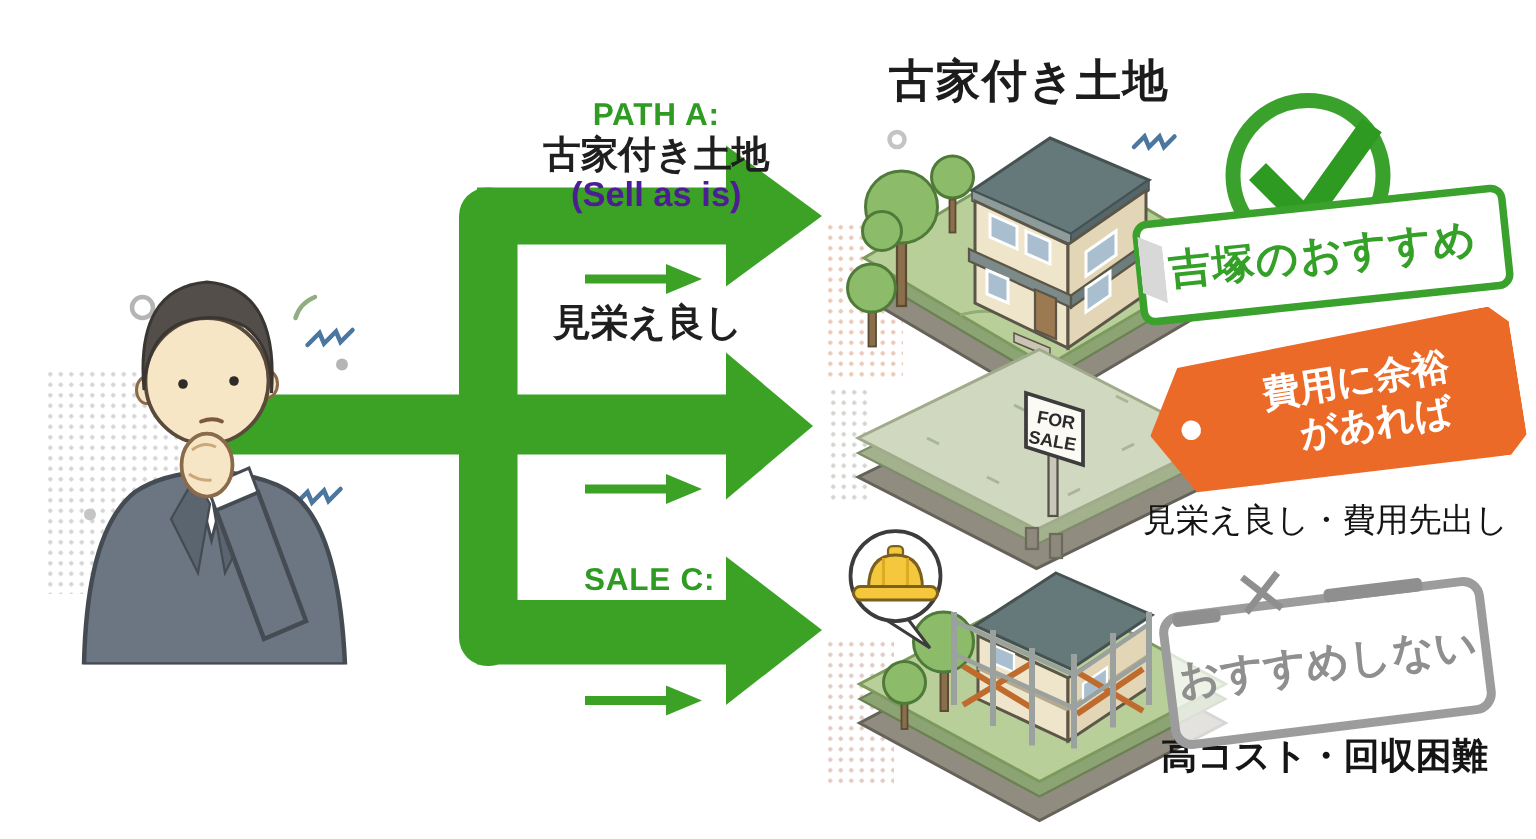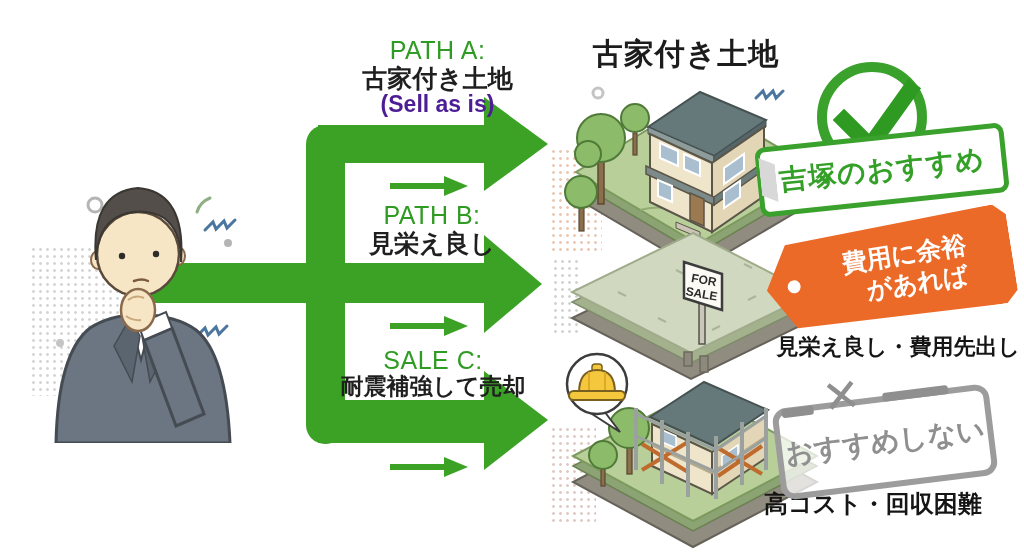--- a/index.html
+++ b/index.html
@@ -4,29 +4,29 @@
 <style>
   html,body{margin:0;padding:0;background:#ffffff;}
   .stage{position:relative;width:1024px;height:559px;background:#ffffff;overflow:hidden;
          font-family:"Liberation Sans","DejaVu Sans",sans-serif;}
   .abs{position:absolute;}
   svg{display:block;}
   .dots{position:absolute;background-image:radial-gradient(circle,var(--dc) 1.3px,transparent 1.5px);
         background-size:7px 7px;opacity:.9;}
   
   .plabel{position:absolute;text-align:center;line-height:1.12;z-index:4;}
-  .plabel .tag{display:block;color:#2f9b22;font-weight:400;font-size:25px;letter-spacing:.5px;}
+  .plabel .tag{display:block;color:#2f9b22;font-weight:700;font-size:21px;letter-spacing:.5px;margin-top:29px;}
   .plabel .jp{display:block;color:#1f1f1f;font-weight:800;font-size:25px;}
   .plabel .en{display:block;color:#4c1d95;font-weight:800;font-size:23px;}
   
   .toptitle{position:absolute;left:586px;top:34px;width:200px;text-align:center;
             font-size:30px;font-weight:900;color:#1c1c1c;z-index:4;letter-spacing:1px;}
-  .noteb{position:absolute;left:762px;top:332px;width:258px;text-align:right;
-         font-size:22px;font-weight:700;color:#151515;z-index:5;}
-  .notec{position:absolute;left:764px;top:488px;width:238px;text-align:left;
+  .noteb{position:absolute;left:762px;top:332px;width:258px;text-align:left;
+         font-size:22px;font-weight:400;color:#151515;z-index:5;}
+  .notec{position:absolute;left:764px;top:488px;width:238px;text-align:center;
          font-size:24px;font-weight:800;color:#151515;z-index:5;}
   
   .checkwrap{position:absolute;left:808px;top:58px;z-index:5;}
   .recbox{position:absolute;left:757px;top:135px;width:240px;height:60px;background:#ffffff;
           border:5px solid #3aa12c;border-radius:10px;transform:rotate(-6deg);z-index:6;
           display:flex;align-items:center;justify-content:center;}
   .recbox .fold{position:absolute;left:-2px;top:5px;width:16px;height:46px;background:#d8d8d8;
           clip-path:polygon(0 0,100% 18%,100% 100%,0 82%);}
   .recbox .txt{color:#34a028;font-weight:800;font-size:28px;letter-spacing:1px;white-space:nowrap;}
   
@@ -223,26 +223,24 @@
     <ellipse cx="100" cy="142" rx="17" ry="21" fill="#f7e6c6" stroke="#8a6a4a" stroke-width="2.5"></ellipse>
     <path d="M90,132 q8,-6 16,-2 M88,148 q7,5 15,4" stroke="#caa87a" stroke-width="2" fill="none"></path>
   </svg>
 
   <div class="plabel" style="left:340px;top:36px;width:195px;">
     <span class="tag">PATH A:</span>
     <span class="jp">古家付き土地</span>
     <span class="en">(Sell as is)</span>
   </div>
   <div class="plabel" style="left:352px;top:201px;width:160px;">
-    <span class="tag">PATH B:</span>
     <span class="jp">見栄え良し</span>
   </div>
   <div class="plabel" style="left:338px;top:346px;width:190px;">
     <span class="tag">SALE C:</span>
-    <span class="jp" style="font-size:23px;">耐震補強して売却</span>
   </div>
 
   <div class="toptitle">古家付き土地</div>
 
   <svg class="checkwrap" width="132" height="122" viewBox="0 0 132 122">
     <circle cx="64" cy="59" r="50" fill="#ffffff" stroke="#3aa12c" stroke-width="10"></circle>
     <path d="M36,62 L62,88 L102,32" fill="none" stroke="#2f9a22" stroke-width="16" stroke-linecap="square"></path>
   </svg>
   <div class="recbox">
     <span class="fold"></span>

